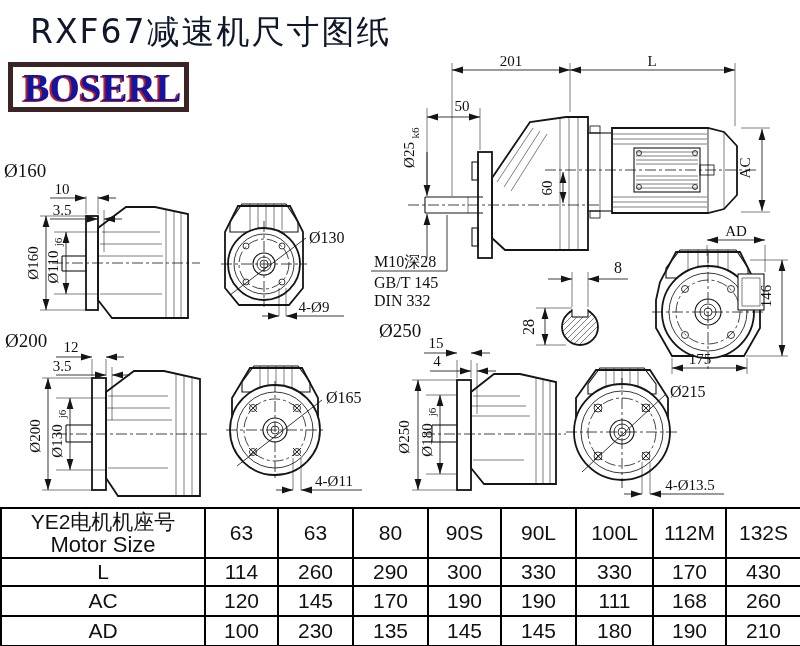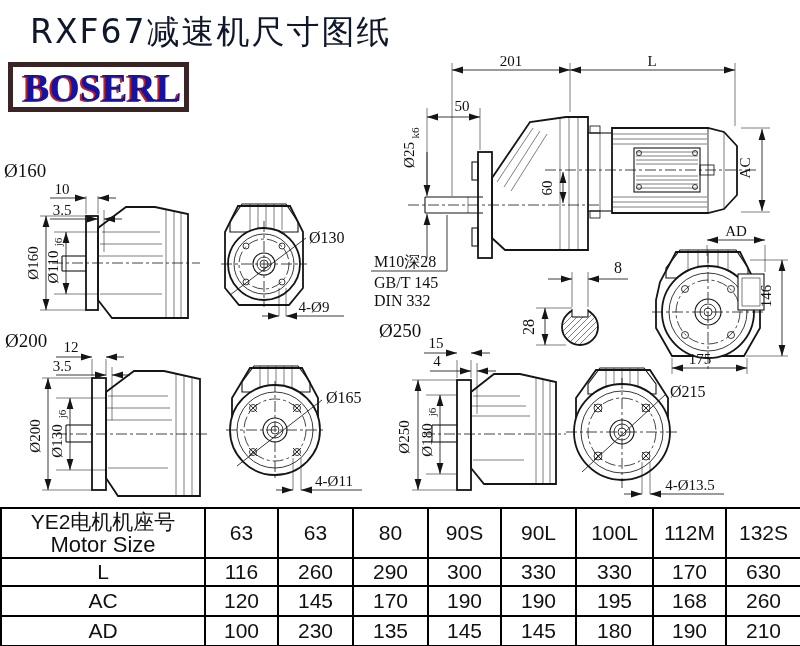--- a/index.html
+++ b/index.html
@@ -470,37 +470,37 @@
     <td>63</td>
     <td>80</td>
     <td>90S</td>
     <td>90L</td>
     <td>100L</td>
     <td>112M</td>
     <td>132S</td>
   </tr>
   <tr class="r1">
     <td>L</td>
-    <td>116</td>
+    <td>114</td>
     <td>260</td>
     <td>290</td>
     <td>300</td>
     <td>330</td>
     <td>330</td>
     <td>170</td>
-    <td>630</td>
+    <td>430</td>
   </tr>
   <tr class="r2">
     <td>AC</td>
     <td>120</td>
     <td>145</td>
     <td>170</td>
     <td>190</td>
     <td>190</td>
-    <td>195</td>
+    <td>111</td>
     <td>168</td>
     <td>260</td>
   </tr>
   <tr class="r3">
     <td>AD</td>
     <td>100</td>
     <td>230</td>
     <td>135</td>
     <td>145</td>
     <td>145</td>

